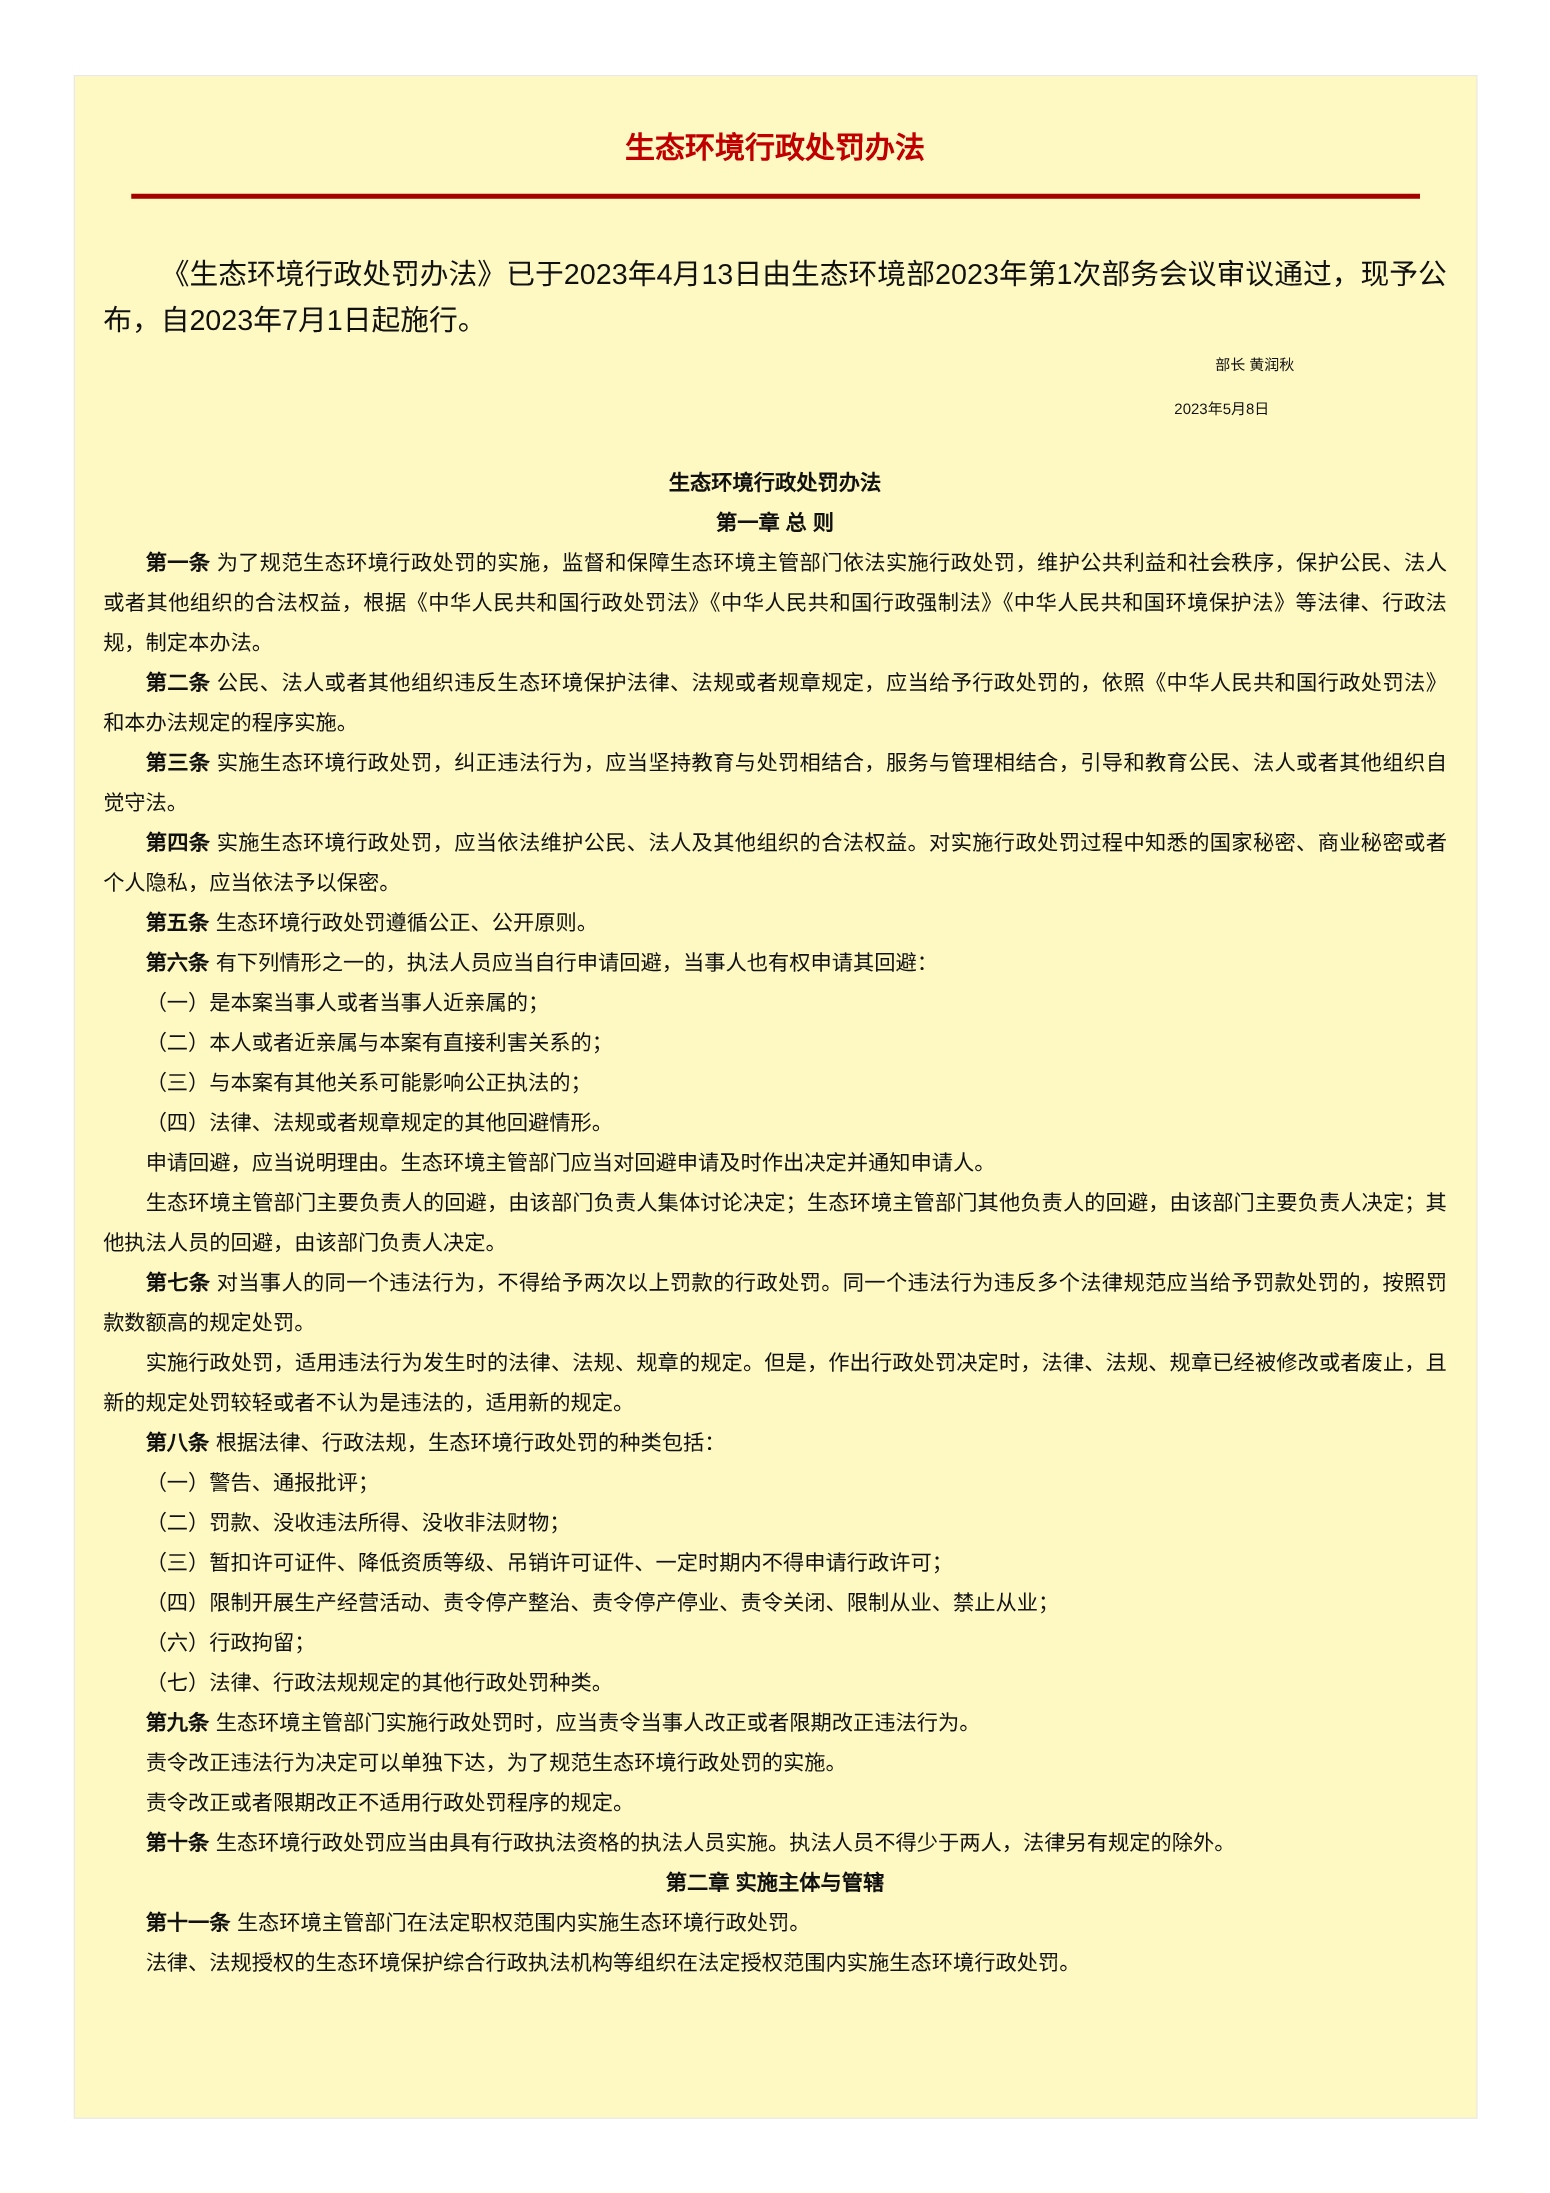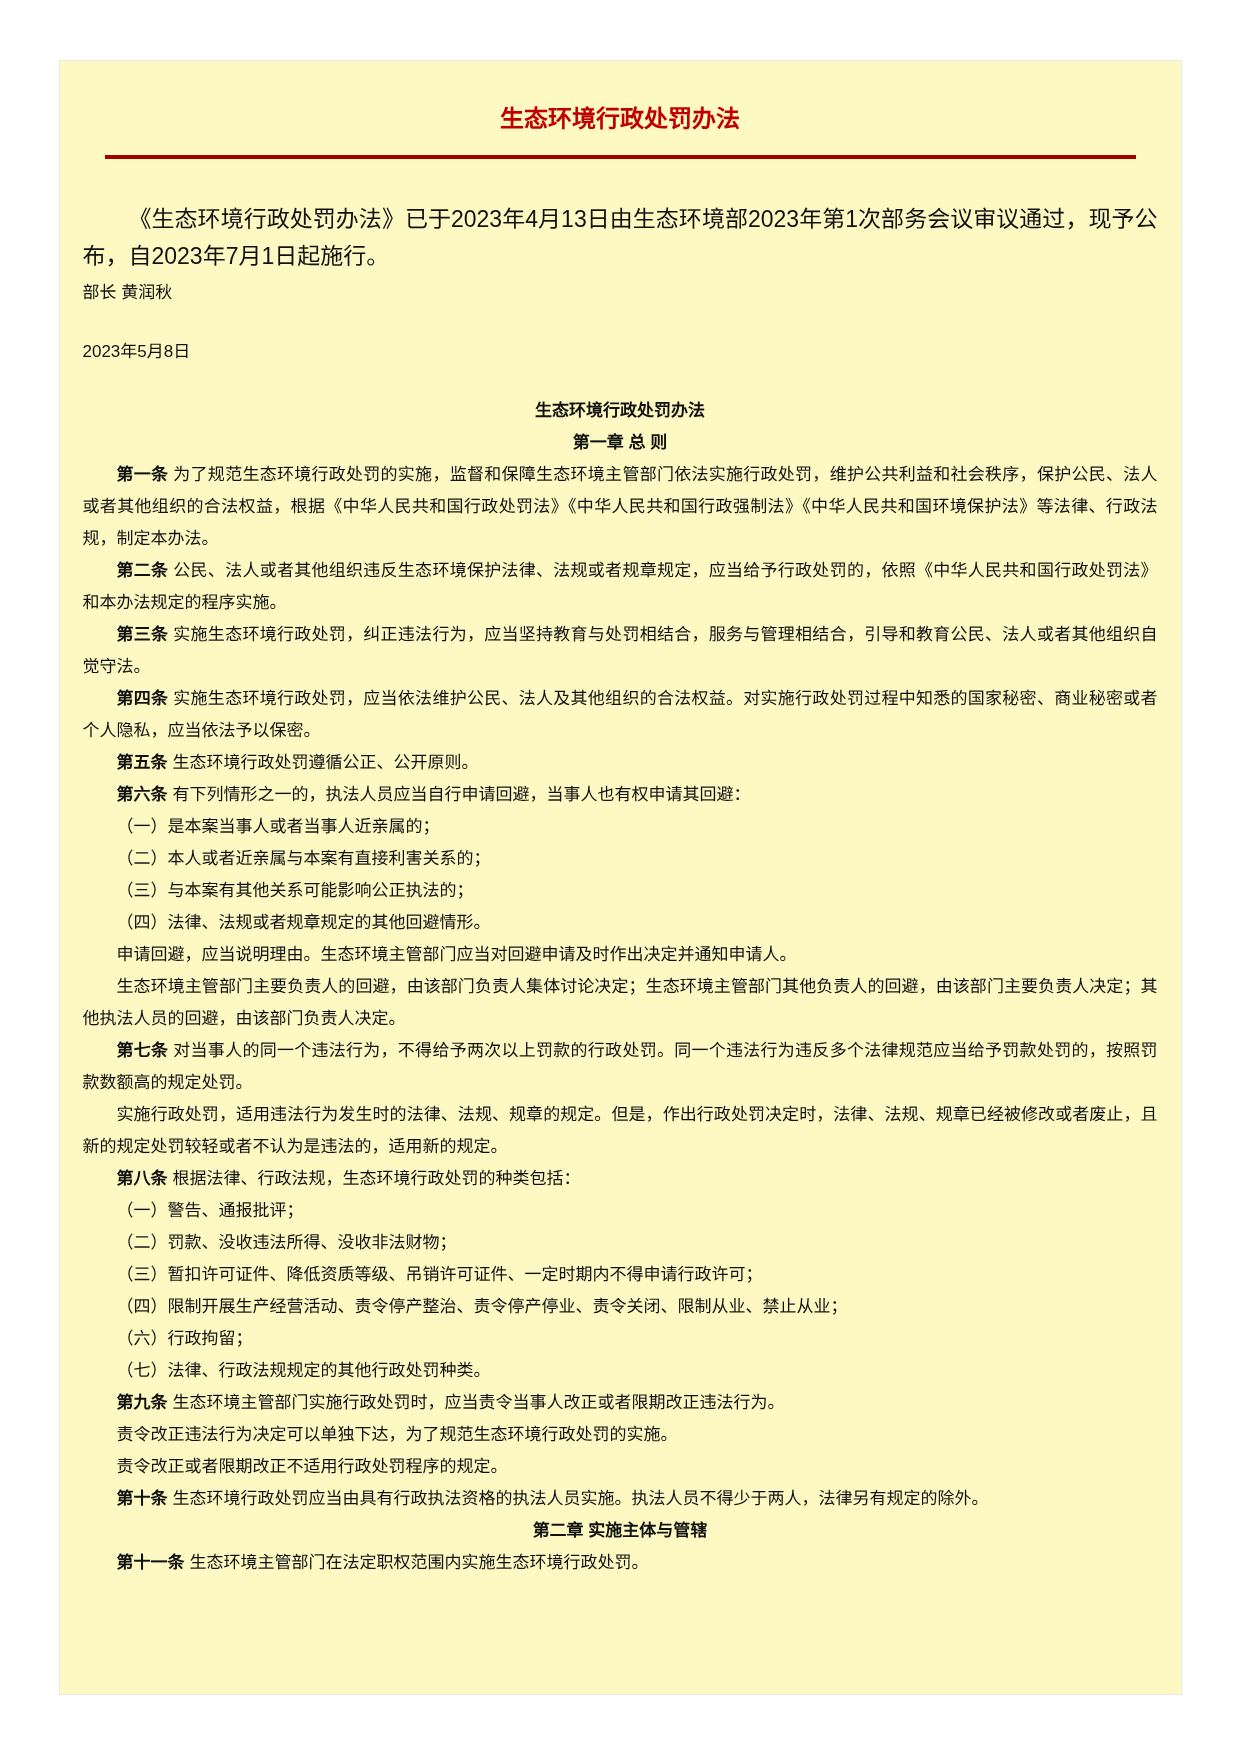--- a/index.html
+++ b/index.html
@@ -36,25 +36,26 @@
   .preamble { margin-top: 42px; }
   .intro {
     margin: 0;
     font-size: 23px;
     line-height: 37px;
     text-indent: 2em;
     text-align: justify;
   }
   .sig {
     margin: 0;
-    font-size: 17px;
+    font-size: 12px;
     line-height: 35px;
+    text-align: right;
     padding-right: 122px;
   }
-  .sig.date { padding-right: 142px; margin-top: 24px; }
+  .sig.date { padding-right: 142px; }
   .doc-body {
     margin-top: 26px;
     font-size: 17px;
   }
   .line {
     margin: 0;
     line-height: 32px;
     text-align: justify;
   }
   .line.doc-title,
@@ -108,14 +109,15 @@
       <p class="line item">（三）暂扣许可证件、降低资质等级、吊销许可证件、一定时期内不得申请行政许可；</p>
       <p class="line item">（四）限制开展生产经营活动、责令停产整治、责令停产停业、责令关闭、限制从业、禁止从业；</p>
       <p class="line item">（六）行政拘留；</p>
       <p class="line item">（七）法律、行政法规规定的其他行政处罚种类。</p>
       <p class="line article"><b>第九条</b>生态环境主管部门实施行政处罚时，应当责令当事人改正或者限期改正违法行为。</p>
       <p class="line para">责令改正违法行为决定可以单独下达，为了规范生态环境行政处罚的实施。</p>
       <p class="line para">责令改正或者限期改正不适用行政处罚程序的规定。</p>
       <p class="line article"><b>第十条</b>生态环境行政处罚应当由具有行政执法资格的执法人员实施。执法人员不得少于两人，法律另有规定的除外。</p>
       <p class="line chapter">第二章 实施主体与管辖</p>
       <p class="line article"><b>第十一条</b>生态环境主管部门在法定职权范围内实施生态环境行政处罚。</p>
+      <p class="line para">法律、法规授权的生态环境保护综合行政执法机构等组织在法定授权范围内实施生态环境行政处罚。</p>
     </div>
 </div>
 
 </body></html>

